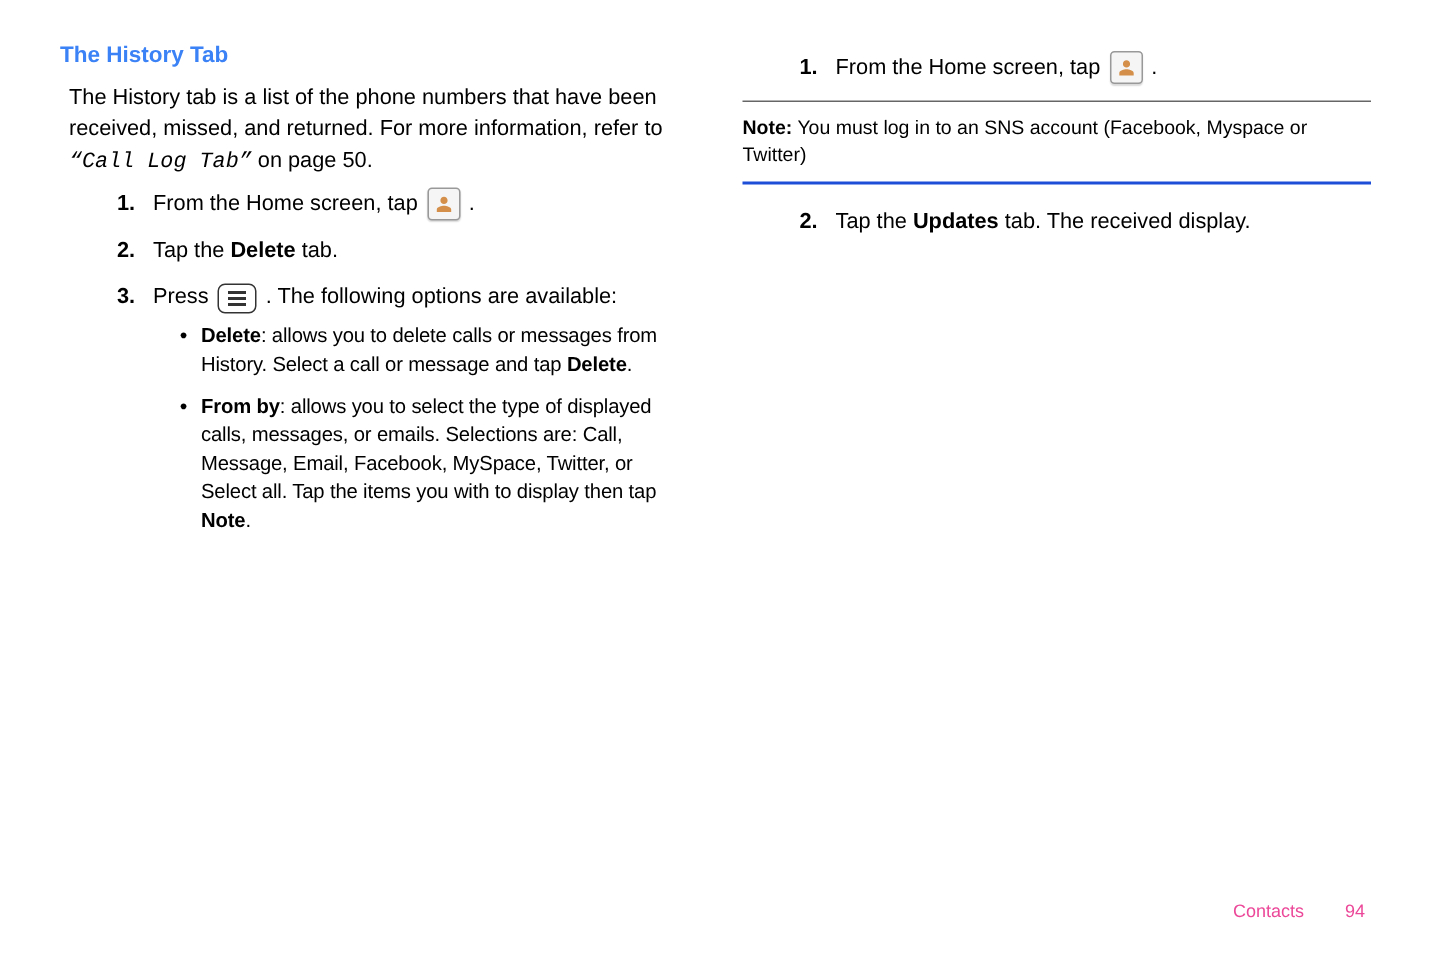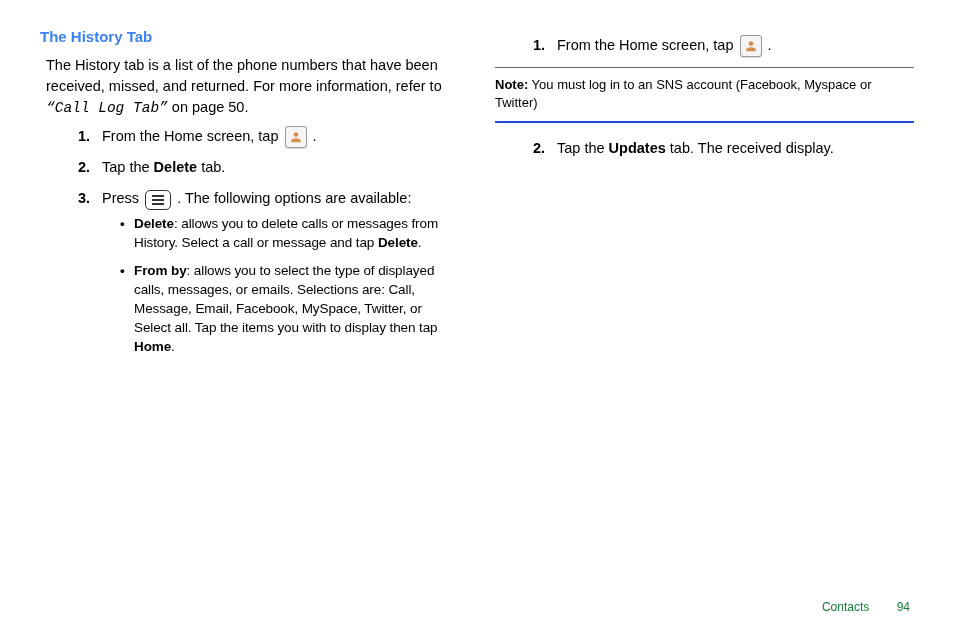--- a/index.html
+++ b/index.html
@@ -122,21 +122,21 @@
     border-bottom: 2px solid #1d4ed8;
     margin: 10px 0 14px 0;
   }
   .note-block .note-label { font-weight: bold; }
   .note-indent { padding-left: 34px; display: block; }
   .footer {
     position: absolute;
     bottom: 22px;
     right: 44px;
     font-size: 12px;
-    color: #15803d;
+    color: #ec4899;
   }
   .footer .section-name { margin-right: 24px; }
   .bold { font-weight: bold; }
 </style>
 </head>
 <body>
 
 <div class="columns">
 
   <div class="col">
@@ -174,21 +174,21 @@
           <ul class="bullets">
             <li>
               <span class="bullet-dot">•</span>
               <span class="bullet-body">
                 <span class="bold">Delete</span><span>: allows you to delete calls or messages from History. Select a call or message and tap </span><span class="bold">Delete</span><span>.</span>
               </span>
             </li>
             <li>
               <span class="bullet-dot">•</span>
               <span class="bullet-body">
-                <span class="bold">From by</span><span>: allows you to select the type of displayed calls, messages, or emails. Selections are: Call, Message, Email, Facebook, MySpace, Twitter, or Select all. Tap the items you with to display then tap </span><span class="bold">Home</span><span>.</span>
+                <span class="bold">From by</span><span>: allows you to select the type of displayed calls, messages, or emails. Selections are: Call, Message, Email, Facebook, MySpace, Twitter, or Select all. Tap the items you with to display then tap </span><span class="bold">Note</span><span>.</span>
               </span>
             </li>
           </ul>
         </span>
       </li>
     </ol>
   </div>
 
   <div class="col">
     <ol class="steps">

